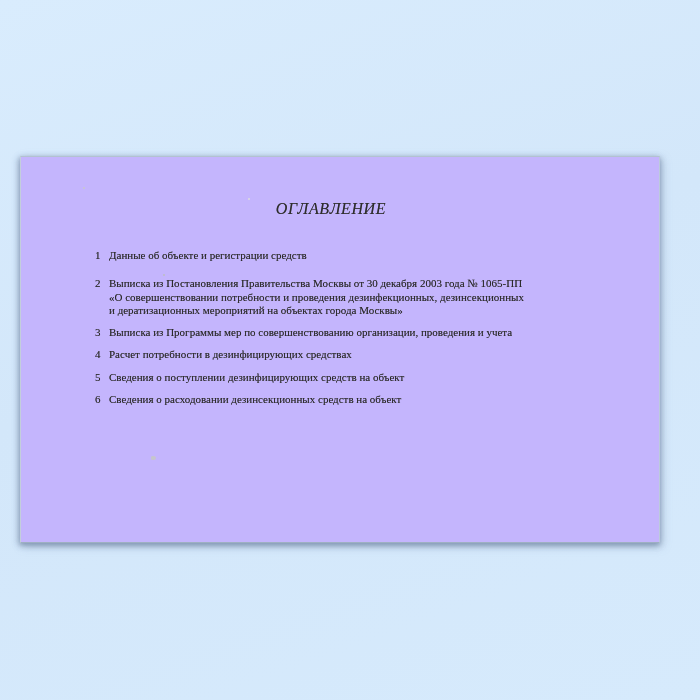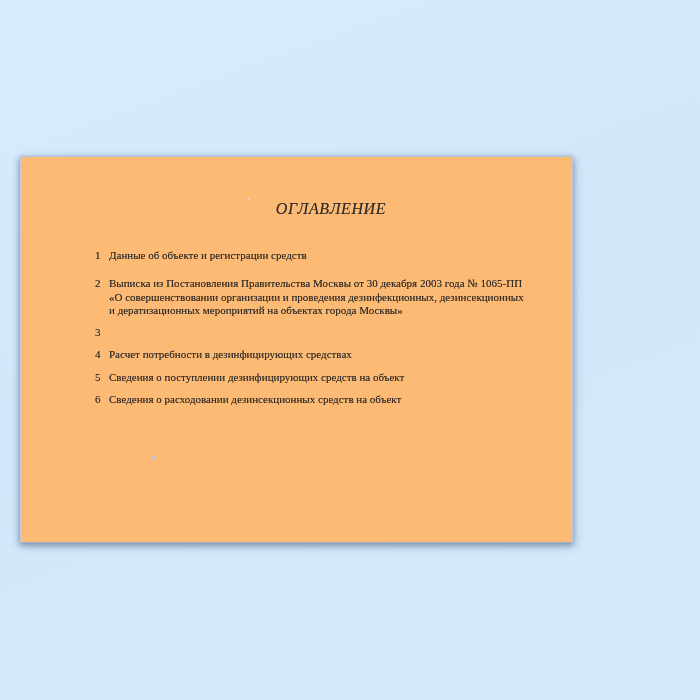--- a/index.html
+++ b/index.html
@@ -11,23 +11,23 @@
     font-family: "Liberation Serif", serif;
   }
   body {
     background: linear-gradient(160deg, #d9ecfd 0%, #d3e7fa 45%, #d6eafc 100%);
     position: relative;
   }
   .paper {
     position: absolute;
     left: 20px;
     top: 156px;
-    width: 553px;
+    width: 640px;
     height: 387px;
-    background: #fdba74;
+    background: #c4b5fd;
     border-top: 1px solid #b3c2d1;
     border-bottom: 1px solid #9eb0c2;
     border-left: 1px solid #c3cfdc;
     border-right: 1px solid #bccadc;
     box-shadow:
       0 2px 5px rgba(110, 130, 160, 0.55),
       -2px 2px 6px rgba(110, 130, 160, 0.35),
       2px 3px 9px rgba(110, 130, 160, 0.40);
     box-sizing: border-box;
     font-family: Liberation Serif, serif;
@@ -95,28 +95,29 @@
       <div class="num">1</div>
       <div class="lines">
         <div class="line">Данные об объекте и регистрации средств</div>
       </div>
     </div>
 
     <div class="toc-item">
       <div class="num">2</div>
       <div class="lines">
         <div class="line">Выписка из Постановления Правительства Москвы от 30 декабря 2003 года № 1065-ПП</div>
-        <div class="line">«О совершенствовании организации и проведения дезинфекционных, дезинсекционных</div>
+        <div class="line">«О совершенствовании потребности и проведения дезинфекционных, дезинсекционных</div>
         <div class="line">и дератизационных мероприятий на объектах города Москвы»</div>
       </div>
     </div>
 
     <div class="toc-item">
       <div class="num">3</div>
       <div class="lines">
+        <div class="line">Выписка из Программы мер по совершенствованию организации, проведения и учета</div>
       </div>
     </div>
 
     <div class="toc-item">
       <div class="num">4</div>
       <div class="lines">
         <div class="line">Расчет потребности в дезинфицирующих средствах</div>
       </div>
     </div>
 

